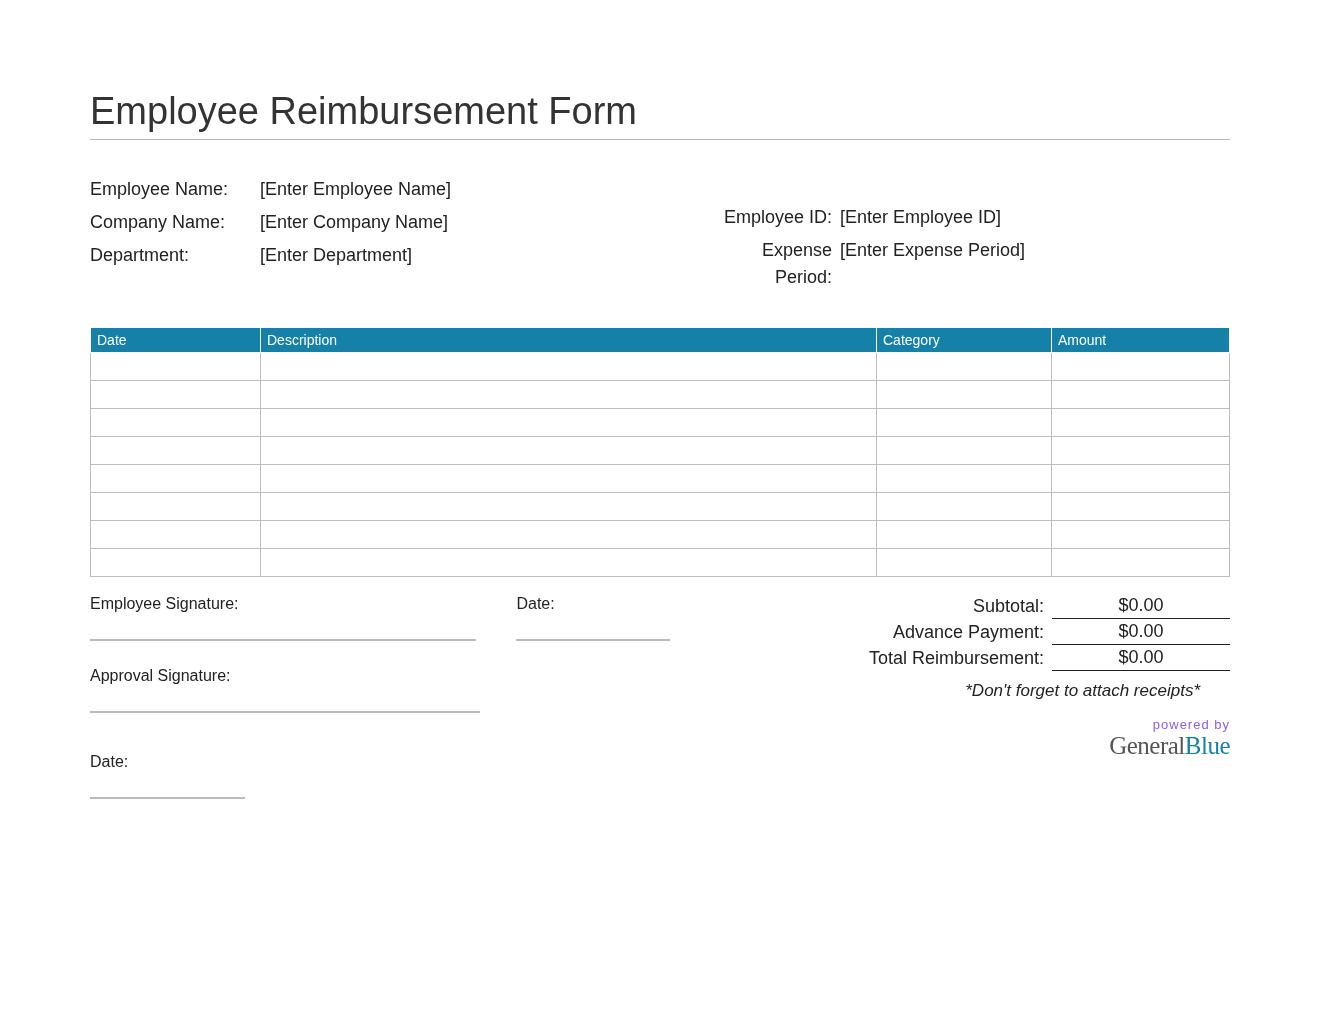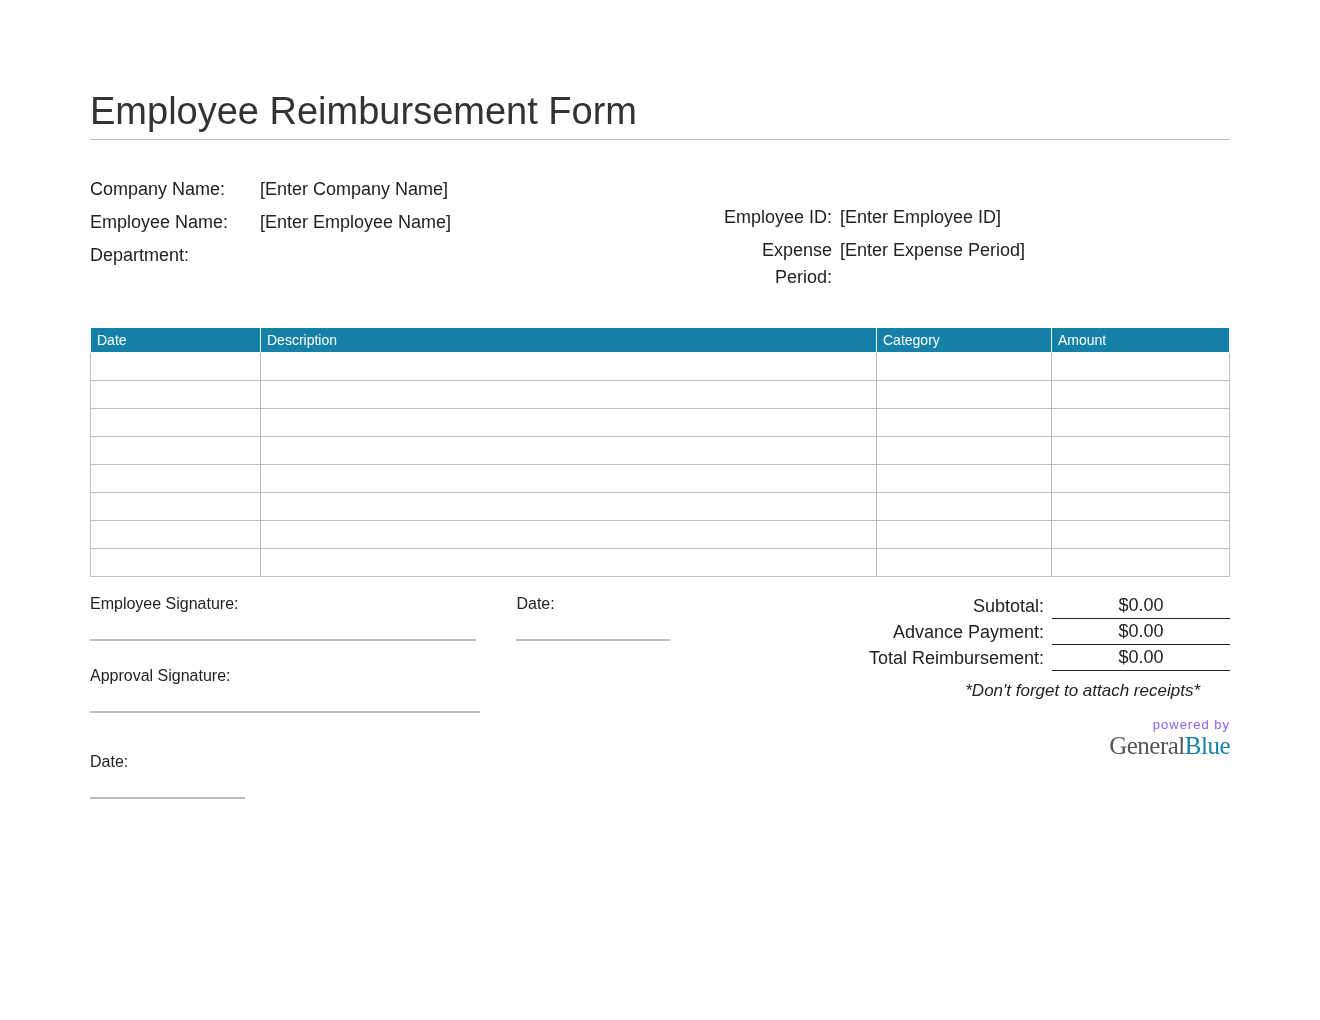--- a/index.html
+++ b/index.html
@@ -78,29 +78,30 @@
     .brand-main .b { color: #1581a8; }
   </style>
 </head>
 <body>
 
 <div class="title">Employee Reimbursement Form</div>
 
 <div class="info-grid">
   <div class="info-left">
     <div class="info-row">
+      <div class="info-label">Employee Name:</div>
+      <div class="info-value">[Enter Employee Name]</div>
+    </div>
+    <div class="info-row">
       <div class="info-label">Company Name:</div>
       <div class="info-value">[Enter Company Name]</div>
     </div>
     <div class="info-row">
-      <div class="info-label">Employee Name:</div>
-      <div class="info-value">[Enter Employee Name]</div>
-    </div>
-    <div class="info-row">
       <div class="info-label">Department:</div>
+      <div class="info-value">[Enter Department]</div>
     </div>
   </div>
   <div class="info-right">
     <div class="info-row">
       <div class="info-label">Employee ID:</div>
       <div class="info-value">[Enter Employee ID]</div>
     </div>
     <div class="info-row">
       <div class="info-label">Expense Period:</div>
       <div class="info-value">[Enter Expense Period]</div>

